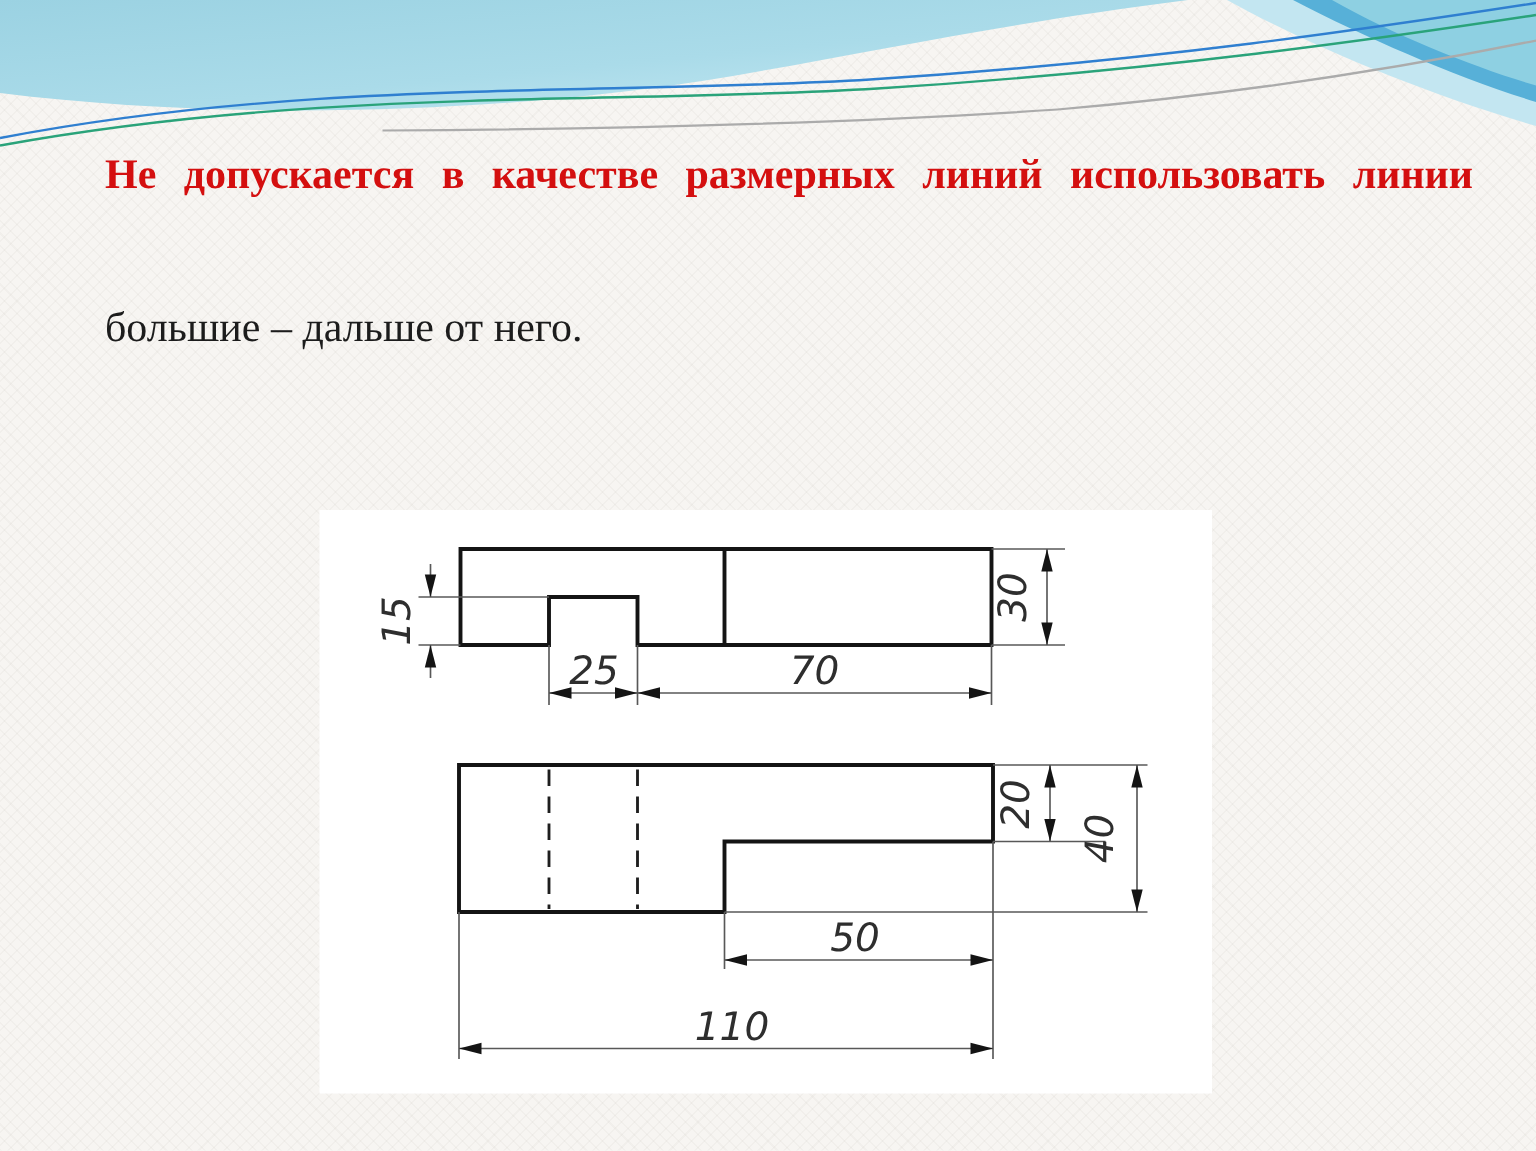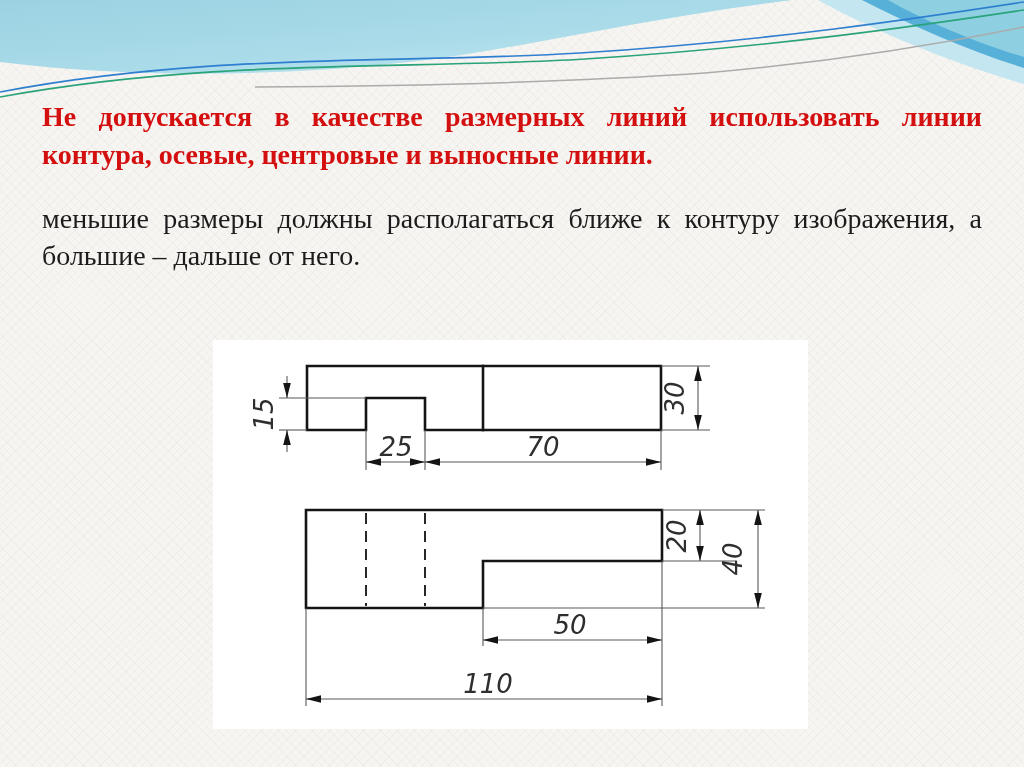--- a/index.html
+++ b/index.html
@@ -6,21 +6,21 @@
   body{
     width:1024px;height:767px;position:relative;overflow:hidden;
     background-color:#f7f5f2;
     background-image:
       repeating-linear-gradient(45deg, rgba(175,170,160,0.08) 0 1px, transparent 1px 6px),
       repeating-linear-gradient(-45deg, rgba(175,170,160,0.08) 0 1px, transparent 1px 6px);
     font-family:"Liberation Serif","DejaVu Serif",serif;
   }
   .header-band{position:absolute;top:0;left:0;width:1024px;height:100px;}
   .textblock{position:absolute;left:42px;width:940px;}
-  .tline{font-size:28px;line-height:38px;text-align:justify;white-space:normal;}
+  .tline{font-size:28px;line-height:38px;text-align:justify;white-space:normal;margin-left:28px;}
   .tline.just{text-align:justify;text-align-last:justify;}
   .heading .tline{font-weight:bold;color:#d40f0f;}
   .para .tline{line-height:37px;color:#1c1c1c;}
   .drawing-panel{
     position:absolute;left:213px;top:340px;width:595px;height:389px;
     background:#ffffff;
   }
   .draw-svg{display:block;width:595px;height:389px;}
   .thick{stroke:#141414;stroke-width:2.6;fill:none;stroke-linecap:square;}
   .thin{stroke:#585858;stroke-width:1.1;fill:none;}
@@ -48,25 +48,23 @@
     <path d="M1024,0 H872 C922,24 978,46 1024,60 Z" fill="#8ed0e2"></path>
     <path d="M862,0 h26 C930,24 986,46 1024,57 v11 C972,52 912,26 862,0 Z" fill="#57b0d8"></path>
     <path d="M0,92 C210,52 400,64 580,53 C770,41 920,18 1024,2" stroke="#2f7fd0" stroke-width="1.6" fill="none"></path>
     <path d="M0,97 C215,58 405,70 585,59 C775,47 925,25 1024,10" stroke="#2aa37a" stroke-width="1.6" fill="none"></path>
     <path d="M255,87 C430,86 570,82 705,73 C845,61 955,41 1024,27" stroke="#ababab" stroke-width="1.5" fill="none"></path>
   </g>
 </svg>
 
 <div class="textblock heading" style="top:98px">
   <div class="tline just">Не допускается в качестве размерных линий использовать линии</div>
-  <div class="tline">контура, осевые, центровые и выносные линии.</div>
 </div>
 
 <div class="textblock para" style="top:200px">
-  <div class="tline just">меньшие размеры должны располагаться ближе к контуру изображения, а</div>
   <div class="tline">большие – дальше от него.</div>
 </div>
 
 <div class="drawing-panel">
   <svg class="draw-svg" viewBox="0 0 595 389">
 
     <g>
       <path class="thick" d="M94,26 L448,26 L448,90 L212,90 L212,58 L153,58 L153,90 L94,90 Z"></path>
       <line class="thick" x1="270" y1="26" x2="270" y2="90"></line>
 

